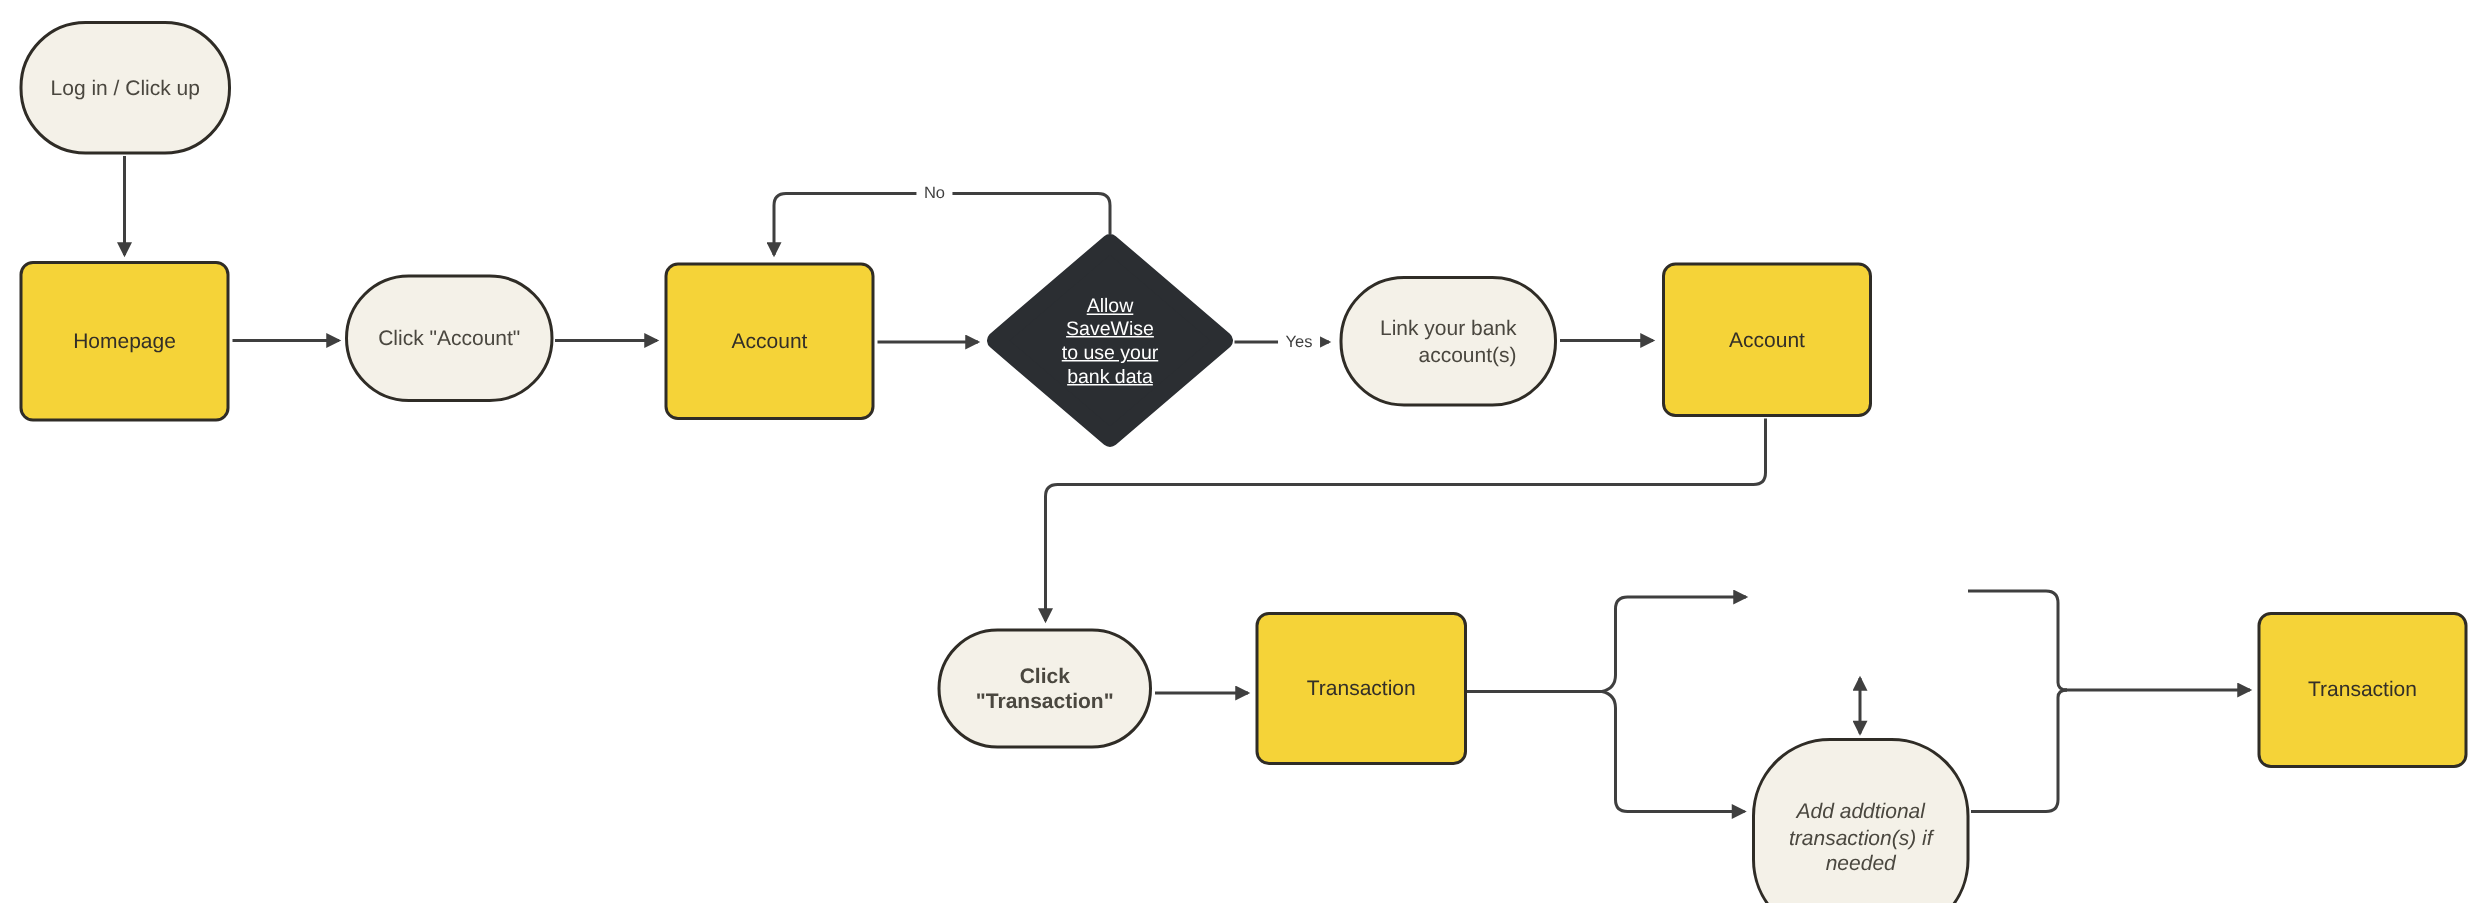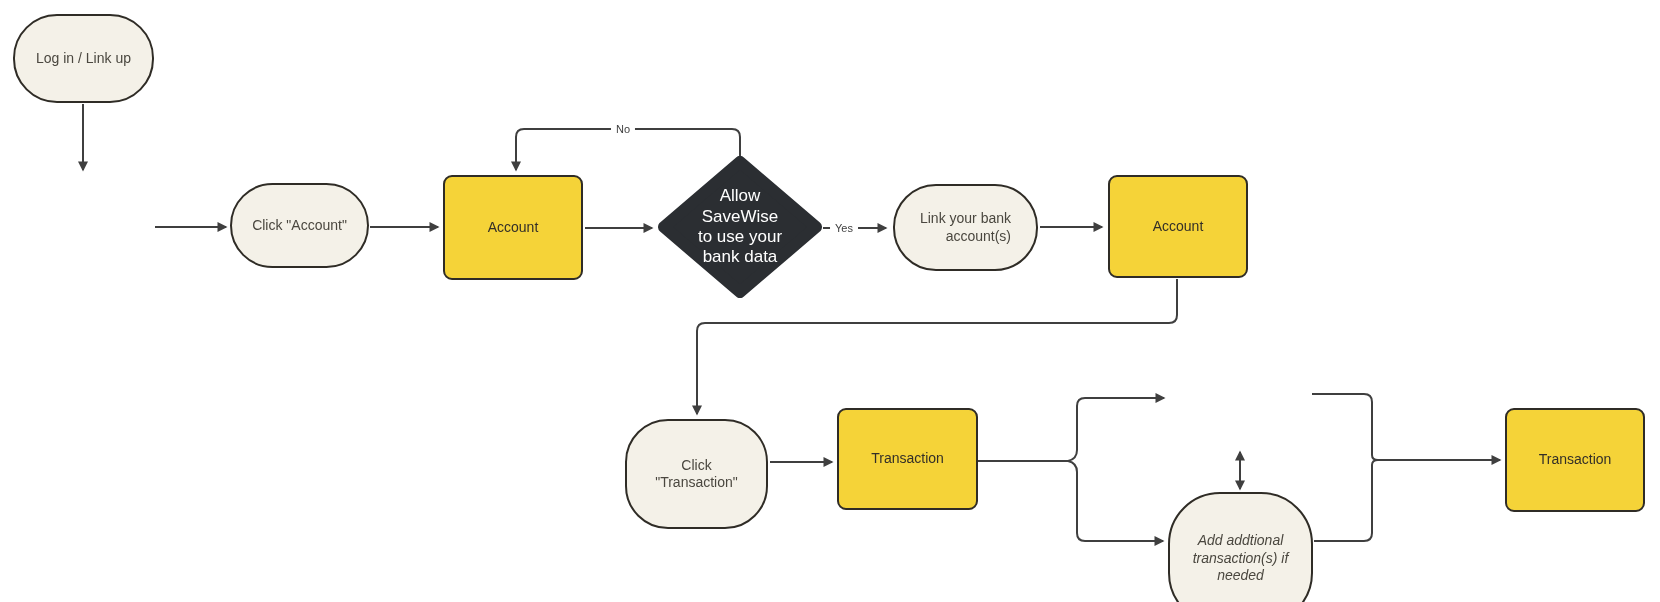--- a/index.html
+++ b/index.html
@@ -23,21 +23,21 @@
   .node{
     position:absolute;display:flex;align-items:center;justify-content:center;
     box-sizing:border-box;text-align:center;font-size:14px;line-height:1.25;
     white-space:pre-line;color:var(--text_dark);
   }
   .rect{background:var(--node_yellow);border:2px solid var(--border);border-radius:9px;}
   .pill{background:var(--node_cream);border:2px solid var(--border);color:var(--text_gray);}
   .diamond{background:transparent;}
   .diamond-label{
     position:absolute;inset:0;display:flex;align-items:center;justify-content:center;
-    color:var(--text_light);font-size:17px;line-height:1.2;text-align:center;white-space:pre-line;
+    color:var(--text_light);font-size:13px;line-height:1.2;text-align:center;white-space:pre-line;text-decoration:underline;
   }
   .diamond-svg{position:absolute;inset:0;}
   .edge-label{
     position:absolute;transform:translate(-50%,-50%);background:var(--canvas_bg);
     padding:0 5px;font-size:11px;color:var(--connector);white-space:nowrap;
   }
 </style>
 </head>
 <body>
 
@@ -59,51 +59,52 @@
     <path class="connector" d="M 1177 279 L 1177 315 Q 1177 323 1169 323 L 705 323 Q 697 323 697 331 L 697 414" marker-end="url(#arrow)"></path>
     <path class="connector" d="M 770 462 L 832 462" marker-end="url(#arrow)"></path>
     <path class="connector" d="M 978 461 L 1068 461 Q 1077 459 1077 450 L 1077 406 Q 1077 398 1085 398 L 1164 398" marker-end="url(#arrow)"></path>
     <path class="connector" d="M 1068 461 Q 1077 463 1077 472 L 1077 533 Q 1077 541 1085 541 L 1163 541" marker-end="url(#arrow)"></path>
     <path class="connector" d="M 1240 452 L 1240 489" marker-start="url(#arrow)" marker-end="url(#arrow)"></path>
     <path class="connector" d="M 1312 394 L 1364 394 Q 1372 394 1372 402 L 1372 455 Q 1372 460 1378 460"></path>
     <path class="connector" d="M 1314 541 L 1364 541 Q 1372 541 1372 533 L 1372 465 Q 1372 460 1378 460"></path>
     <path class="connector" d="M 1376 460 L 1500 460" marker-end="url(#arrow)"></path>
   </svg>
 
-  <div class="node pill" style="left:13px;top:14px;width:141px;height:89px;border-radius:44px;">Log in / Link up</div>
+  <div class="node pill" style="left:13px;top:14px;width:141px;height:89px;border-radius:44px;">Log in / Click up</div>
 
+  <div class="node rect" style="left:13px;top:174px;width:140px;height:107px;">Homepage</div>
 
   <div class="node pill" style="left:230px;top:183px;width:139px;height:85px;border-radius:43px;">Click "Account"</div>
 
   <div class="node rect" style="left:443px;top:175px;width:140px;height:105px;">Account</div>
 
   <div class="node diamond" style="left:658px;top:156px;width:164px;height:142px;">
     <svg class="diamond-svg" width="164" height="142" viewBox="0 0 164 142">
       <path d="M82 6 L158 71 L82 136 L6 71 Z" fill="#2B2E32" stroke="#2B2E32" stroke-width="12" stroke-linejoin="round"></path>
     </svg>
     <div class="diamond-label">Allow
 SaveWise
 to use your
 bank data</div>
   </div>
 
   <div class="node pill" style="left:893px;top:184px;width:145px;height:87px;border-radius:43px;text-align:right;">Link your bank
 account(s)</div>
 
   <div class="node rect" style="left:1108px;top:175px;width:140px;height:103px;">Account</div>
 
-  <div class="node pill" style="left:625px;top:419px;width:143px;height:110px;border-radius:43px;">Click
+  <div class="node pill" style="left:625px;top:419px;width:143px;height:80px;border-radius:43px;font-weight:bold;">Click
 "Transaction"</div>
 
   <div class="node rect" style="left:837px;top:408px;width:141px;height:102px;">Transaction</div>
 
 
   <div class="node pill" style="left:1168px;top:492px;width:145px;height:133px;border-radius:52px;font-style:italic;">Add addtional
 transaction(s) if
 needed</div>
 
   <div class="node rect" style="left:1505px;top:408px;width:140px;height:104px;">Transaction</div>
 
   <span class="edge-label" style="left:623px;top:129px;">No</span>
 
-  <span class="edge-label" style="left:844px;top:228px;">Yes</span>
+  <span class="edge-label" style="left:866px;top:228px;">Yes</span>
 
 </div>
 
 </body></html>

